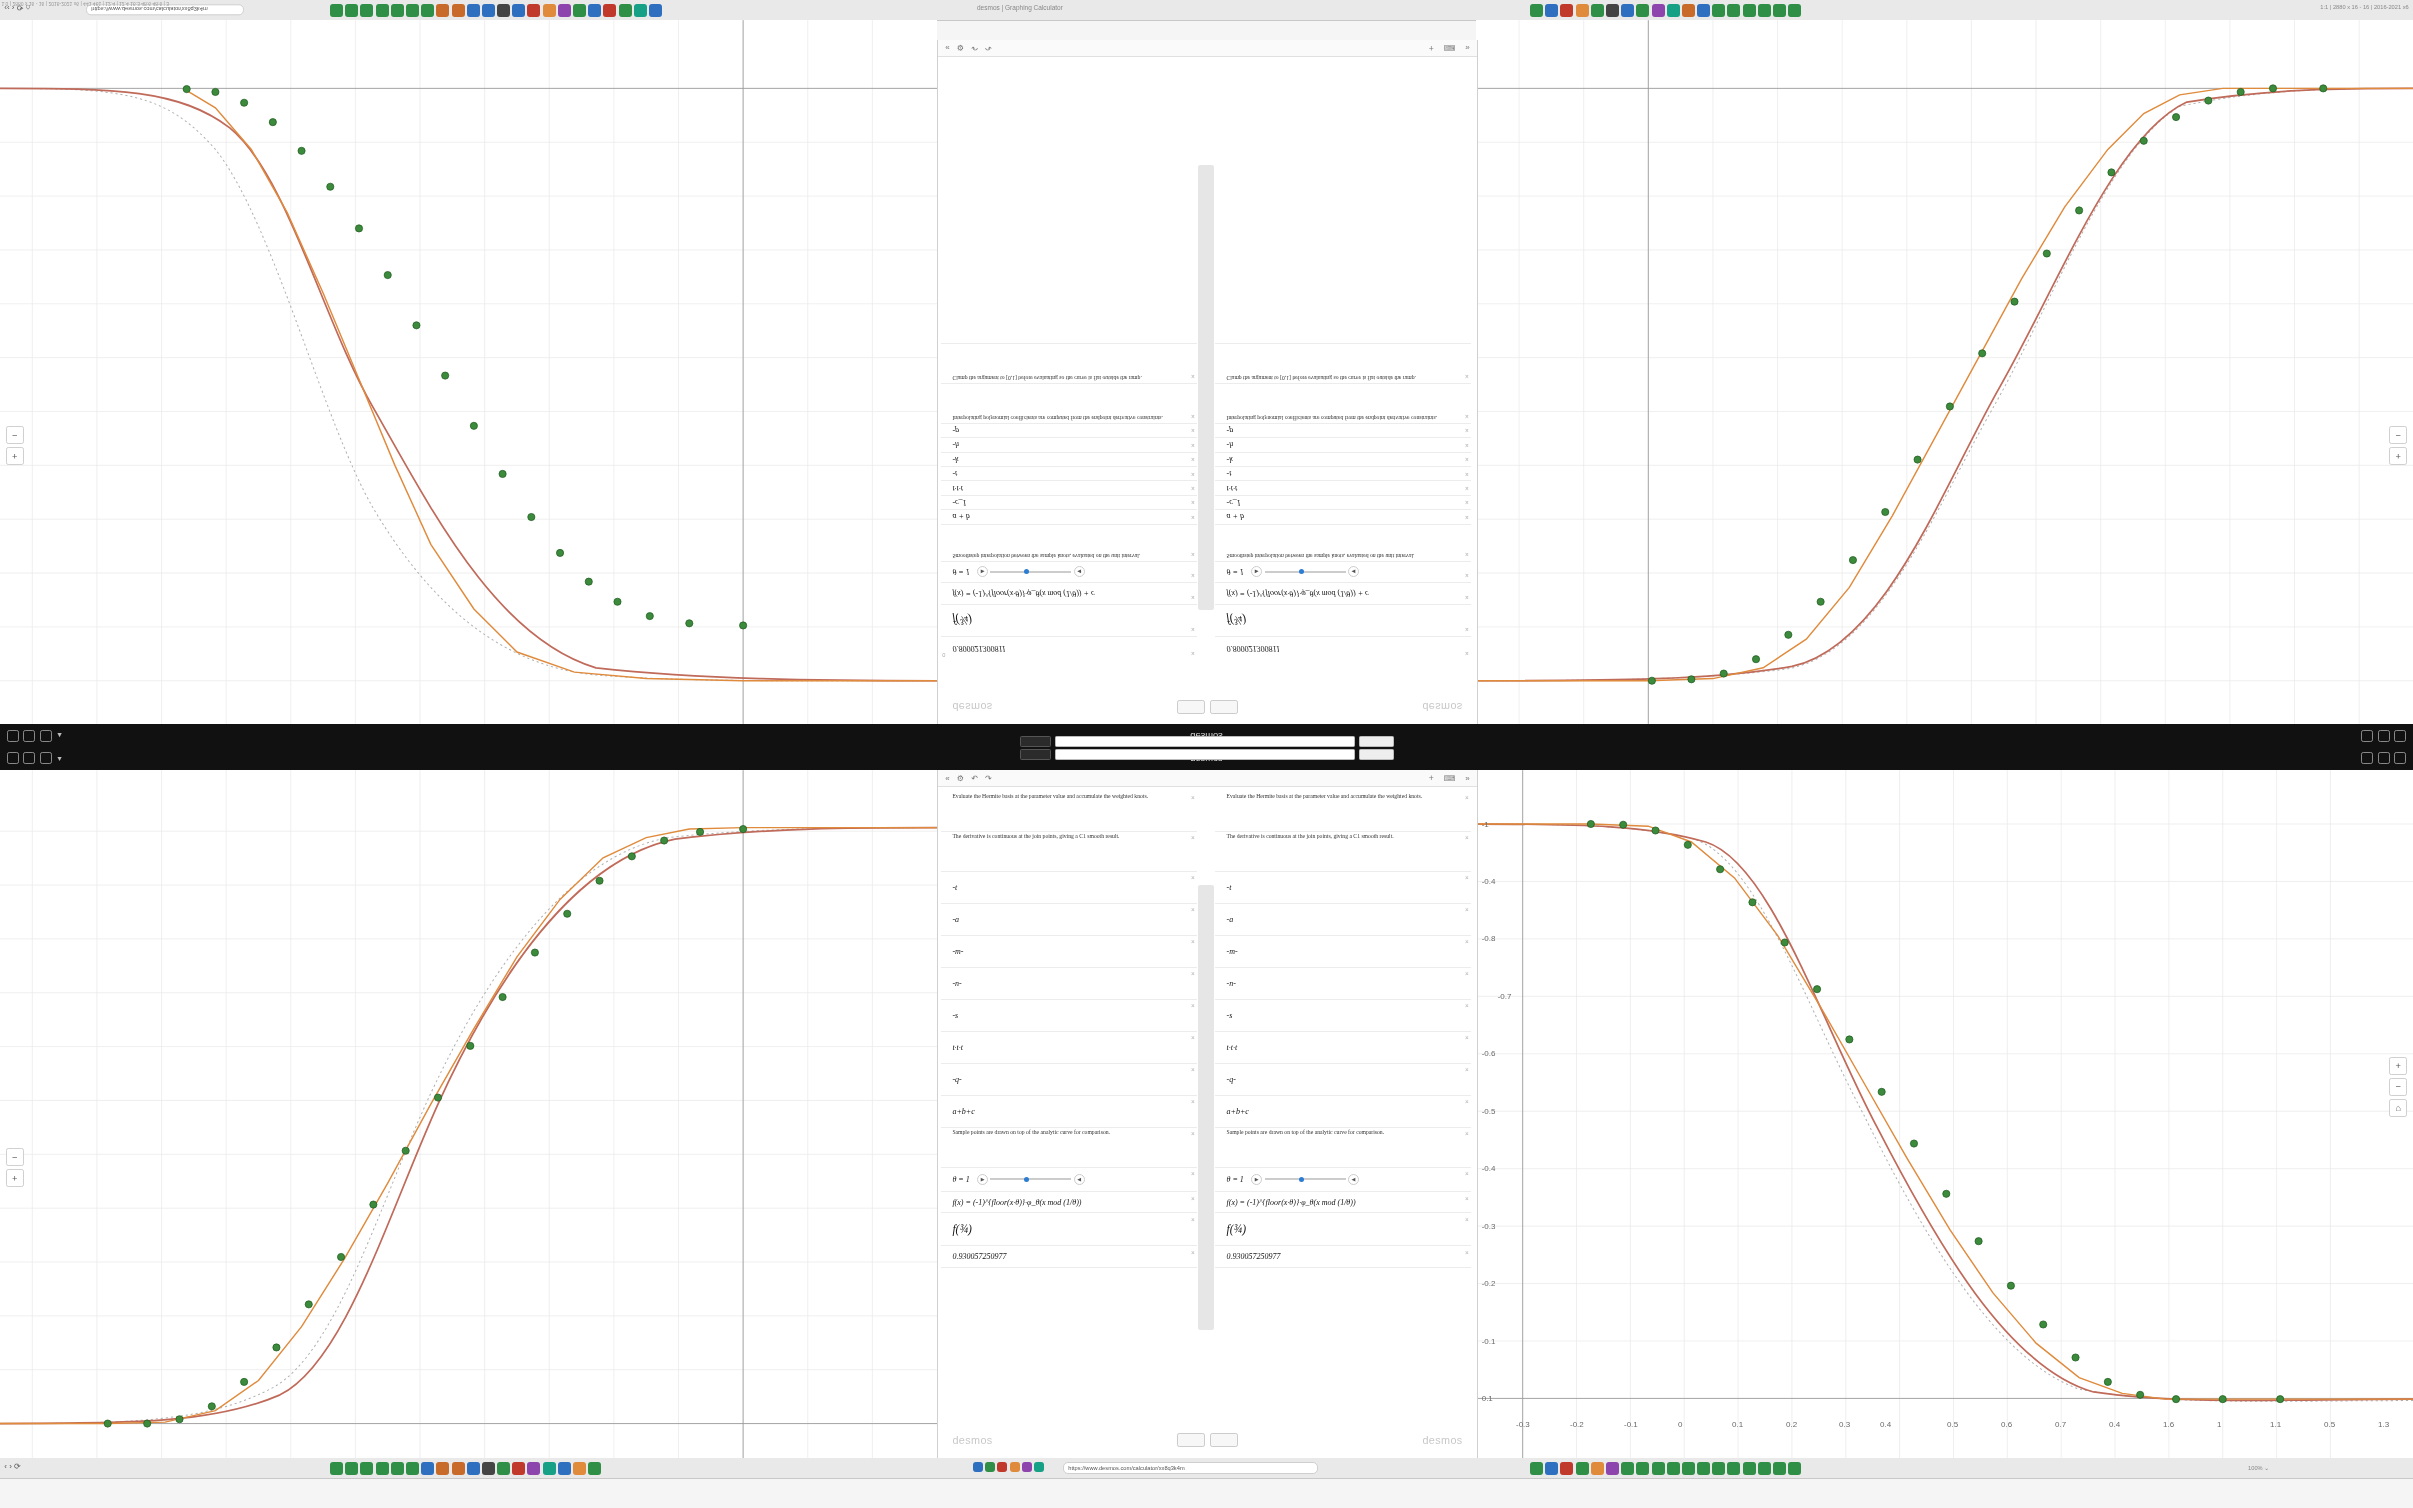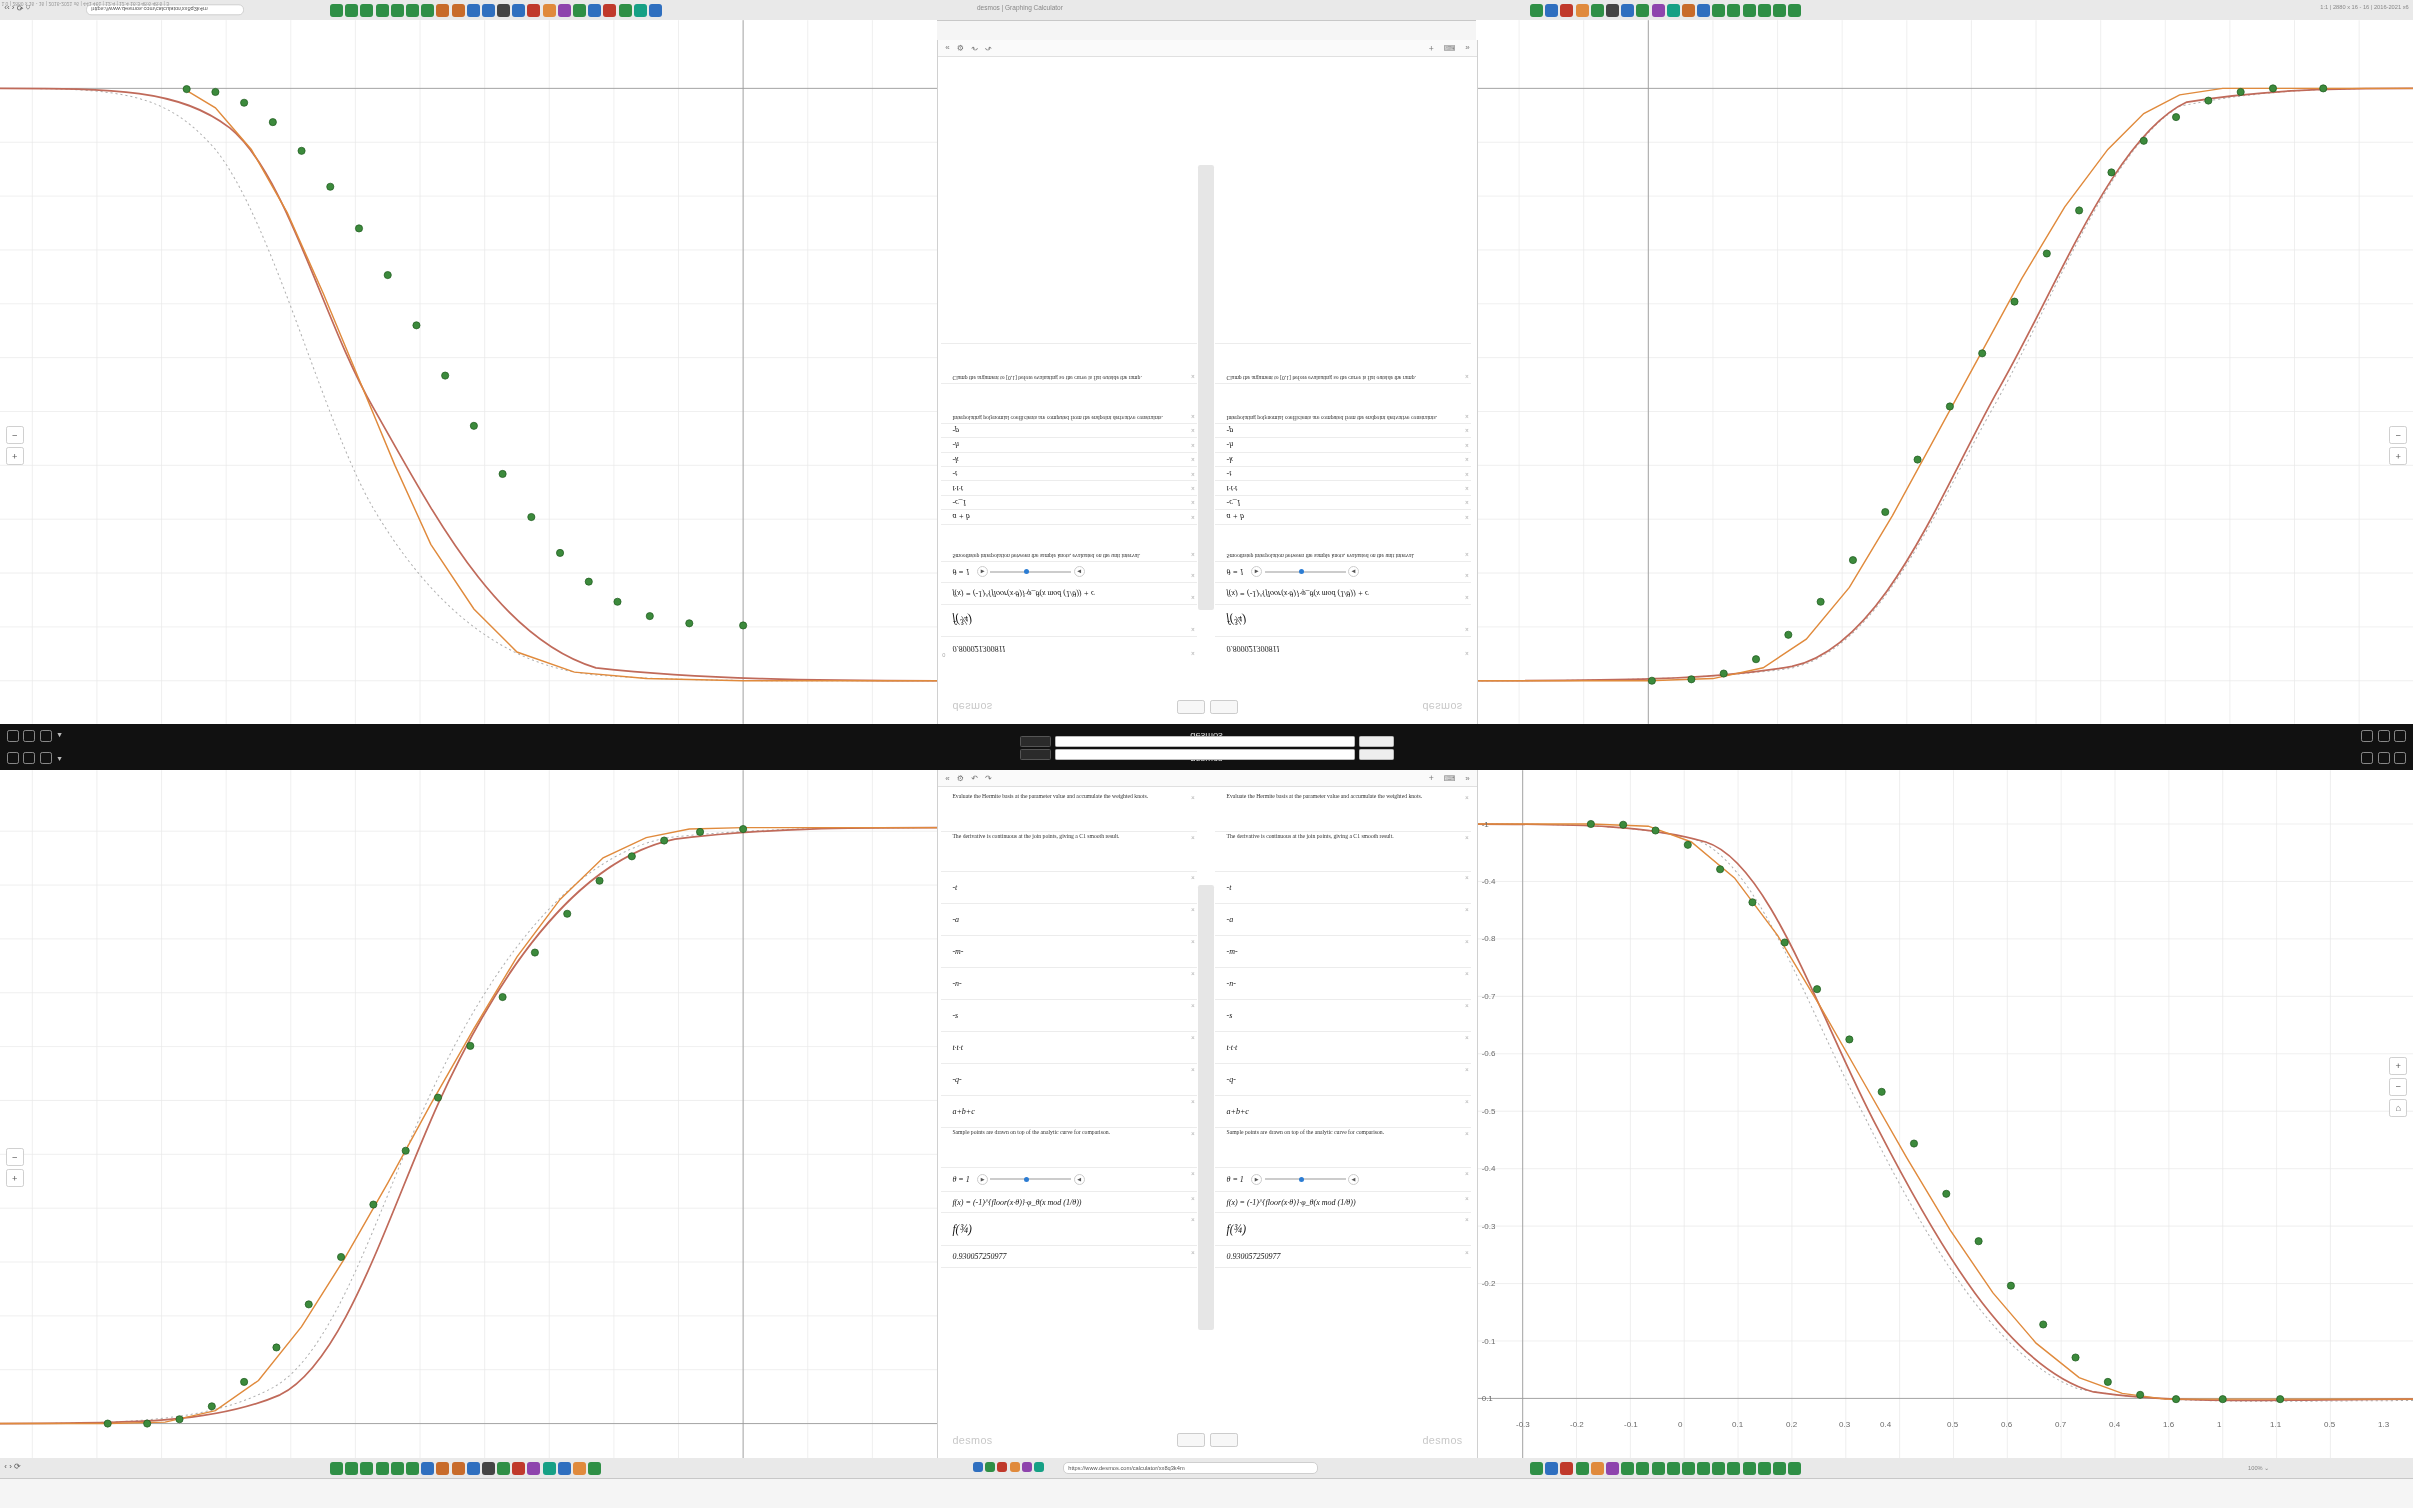--- a/index.html
+++ b/index.html
@@ -609,21 +609,21 @@
         <span class="ticklabel" style="left: 687px; top: 0px;">1.6</span>
         <span class="ticklabel" style="left: 741px; top: 0px;">1</span>
         <span class="ticklabel" style="left: 794px; top: 0px;">1.1</span>
         <span class="ticklabel" style="left: 848px; top: 0px;">0.5</span>
         <span class="ticklabel" style="left: 902px; top: 0px;">1.3</span>
       </div>
     <div id="br-yticks" style="position:absolute;left:5.7px;top:0;width:29px;height:704px;">
         <span class="ticklabel" style="left: 0px; top: 50px;">-1</span>
         <span class="ticklabel" style="left: 0px; top: 107px;">-0.4</span>
         <span class="ticklabel" style="left: 0px; top: 164px;">-0.8</span>
-        <span class="ticklabel" style="left: 0px; top: 222px;">-0.7</span>
+        <span class="ticklabel" style="left: 16px; top: 222px;">-0.7</span>
         <span class="ticklabel" style="left: 0px; top: 279px;">-0.6</span>
         <span class="ticklabel" style="left: 0px; top: 337px;">-0.5</span>
         <span class="ticklabel" style="left: 0px; top: 394px;">-0.4</span>
         <span class="ticklabel" style="left: 0px; top: 452px;">-0.3</span>
         <span class="ticklabel" style="left: 0px; top: 509px;">-0.2</span>
         <span class="ticklabel" style="left: 0px; top: 567px;">-0.1</span>
         <span class="ticklabel" style="left: 0px; top: 624px;">0.1</span>
       </div>
     <div style="position:absolute;right:5.7px;top:287px;display:flex;flex-direction:column;gap:2.9px;">
       <div class="gbtn" style="position:relative">+</div>

